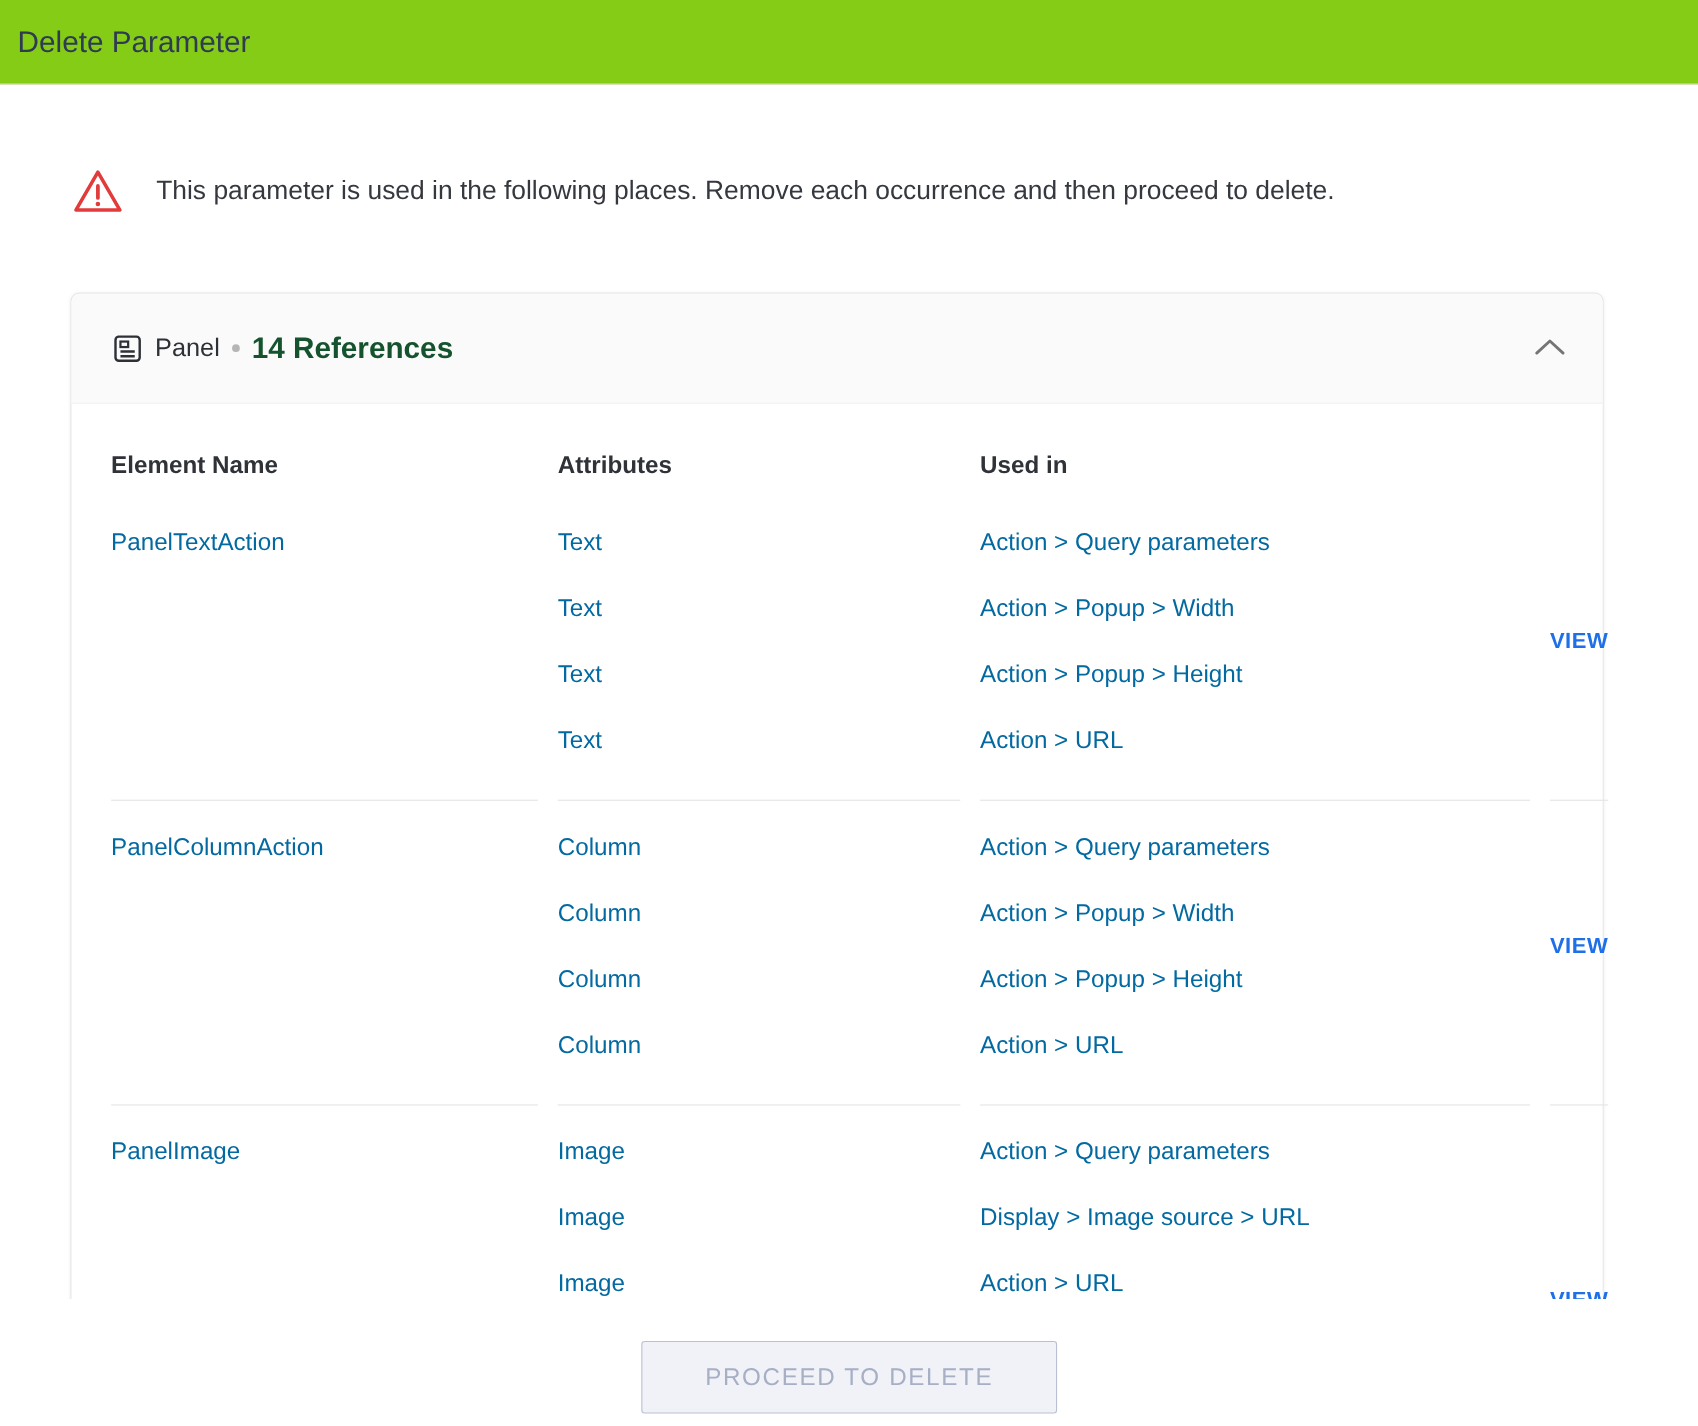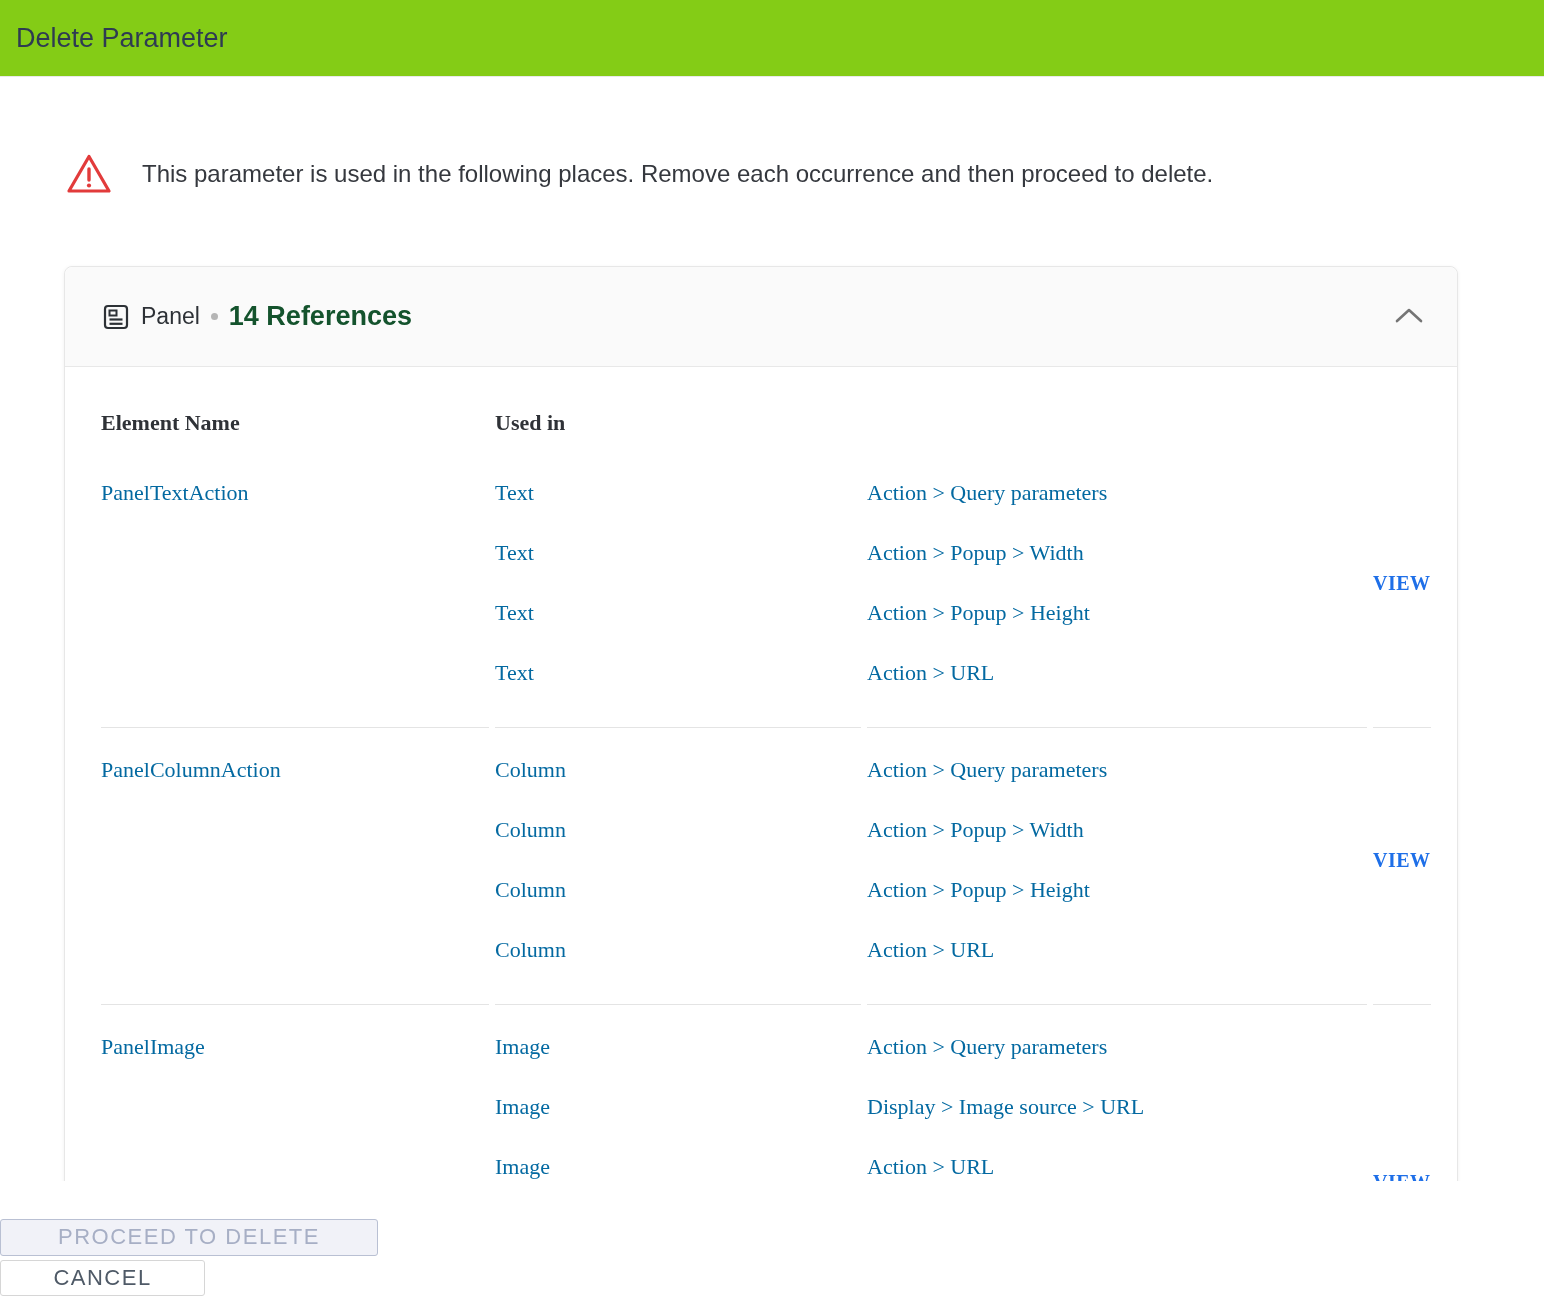--- a/index.html
+++ b/index.html
@@ -62,22 +62,21 @@
     background: none; border: none; padding: 0;
     display: flex; align-items: center; justify-content: center;
     cursor: pointer;
   }
 
   
   .ref-table { padding: 28px 31px 0 36px; }
   .grid {
     display: grid;
     grid-template-columns: 388px 366px 500px 1fr;
-    column-gap: 6px;
-    font-family: Liberation Serif, serif;
+    column-gap: 18px;
   }
   .th {
     height: 56px; display: flex; align-items: center;
     font-size: 22px; font-weight: 700; color: #2f3237;
   }
   .gcell { padding-top: 12px; padding-bottom: 24px; }
   .bordered .gcell { border-bottom: 1px solid #e4e4e4; }
   .row { height: 60px; display: flex; align-items: center; font-size: 22px; color: #0369a1; }
   .view-cell {
     display: flex; align-items: center; justify-content: flex-end;
@@ -87,21 +86,20 @@
     color: #1e6fe8; font-size: 20px; font-weight: 700; letter-spacing: 0.5px;
     text-decoration: none; cursor: pointer;
   }
 
   
   .footer {
     position: absolute; top: 1181px; left: 0; right: 0; height: 115px;
     background: #ffffff;
     display: flex; justify-content: center; gap: 4px;
     padding-top: 38px;
-    flex-direction: column;
   }
   .btn {
     height: 66px; border-radius: 3px;
     font-family: "Liberation Sans", sans-serif;
     font-size: 22px; letter-spacing: 1.5px;
     display: flex; align-items: center; justify-content: center;
   }
   .btn-proceed {
     width: 378px;
     background: #f1f2f8;
@@ -156,20 +154,21 @@
             <polyline points="3,14 15,3 27,14" fill="none" stroke="#757575" stroke-width="2.6" stroke-linecap="round" stroke-linejoin="round"></polyline>
           </svg>
         </span>
       </button>
     </div>
 
     <div class="ref-table">
 
       <div class="grid">
         <div class="th">Element Name</div>
+        <div class="th">Attributes</div>
         <div class="th">Used in</div>
         <div class="th"></div>
       </div>
 
       <div class="grid bordered">
         <div class="gcell">
           <div class="row">PanelTextAction</div>
         </div>
         <div class="gcell">
           <div class="row">Text</div>
@@ -227,14 +226,13 @@
           <a class="view-link">VIEW</a>
         </div>
       </div>
 
     </div>
   </div>
 </div>
 
 <div class="footer">
   <button class="btn btn-proceed" disabled="">PROCEED TO DELETE</button>
-  <button class="btn btn-cancel">CANCEL</button>
 </div>
 
 </body></html>

